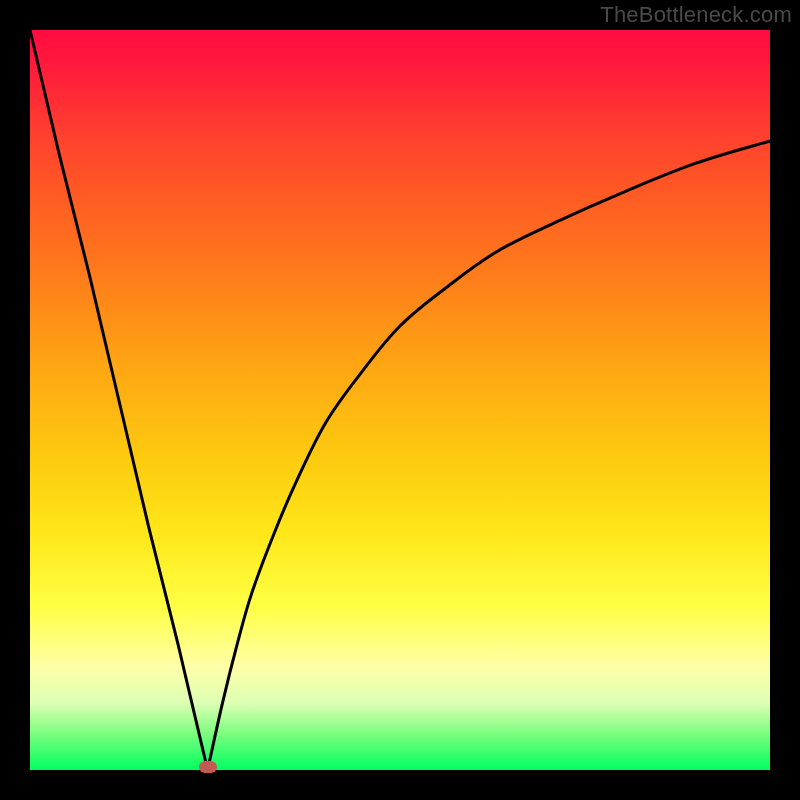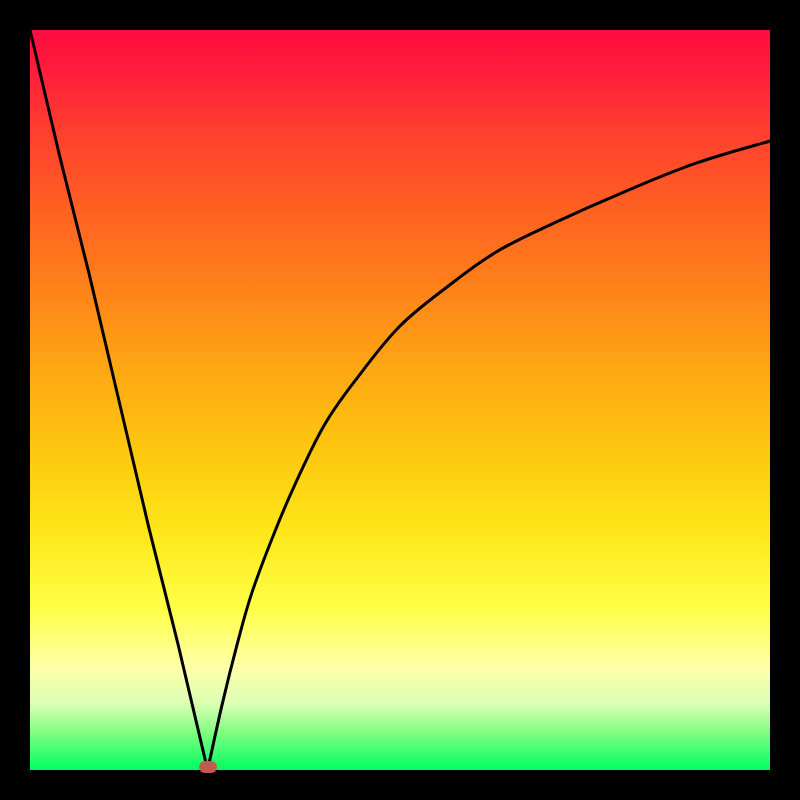--- a/index.html
+++ b/index.html
@@ -66,20 +66,21 @@
     border-radius: 6px;
     background: #c35a4f;
     transform: translate(-50%, -50%);
     z-index: 3;
   }
 </style>
 </head>
 <body>
 
 <div class="frame">
+  <div class="watermark">TheBottleneck.com</div>
 
   <div class="plot">
     <svg class="curve" viewBox="0 0 740 740" preserveAspectRatio="none">
       <path id="curve-path" fill="none" stroke="#000" stroke-width="3" stroke-linejoin="round" stroke-linecap="round" d="M 0 0 L 29.6 125.80000000000007 L 59.2 244.2 L 88.8 370 L 118.4 495.79999999999995 L 148 614.2 L 177.6 740 L 177.6 740 L 177.6 740 C 177.6 740 174.93599999999998 751.988 177.6 740 C 180.264 728.012 187.072 696.044 192.4 673.4 C 197.728 650.756 201.872 634.1800000000001 207.20000000000002 614.2 C 212.52800000000002 594.22 215.34 582.38 222 562.4 C 228.66 542.42 236.20800000000003 523.18 244.20000000000002 503.2 C 252.192 483.21999999999997 257.07599999999996 471.38 266.4 451.4 C 275.724 431.41999999999996 284.012 412.18000000000006 296 392.20000000000005 C 307.988 372.22 319.68 357.716 333 340.4 C 346.32 323.08399999999995 355.348 310.652 370 296 C 384.652 281.348 397.08400000000006 272.32 414.40000000000003 259 C 431.716 245.68 446.22 233.988 466.2 222 C 486.17999999999995 210.012 502.756 203.05599999999998 525.4 192.39999999999998 C 548.044 181.74399999999997 566.692 173.45599999999993 592 162.79999999999995 C 617.308 152.14399999999998 639.36 142.52400000000003 666 133.20000000000005 C 692.64 123.87600000000006 726.68 114.99600000000001 740 111"></path>
     </svg>
     <div class="dot" id="marker-dot" style="left: 177.6px; top: 737px;"></div>
   </div>
 </div>
 
 </body></html>

